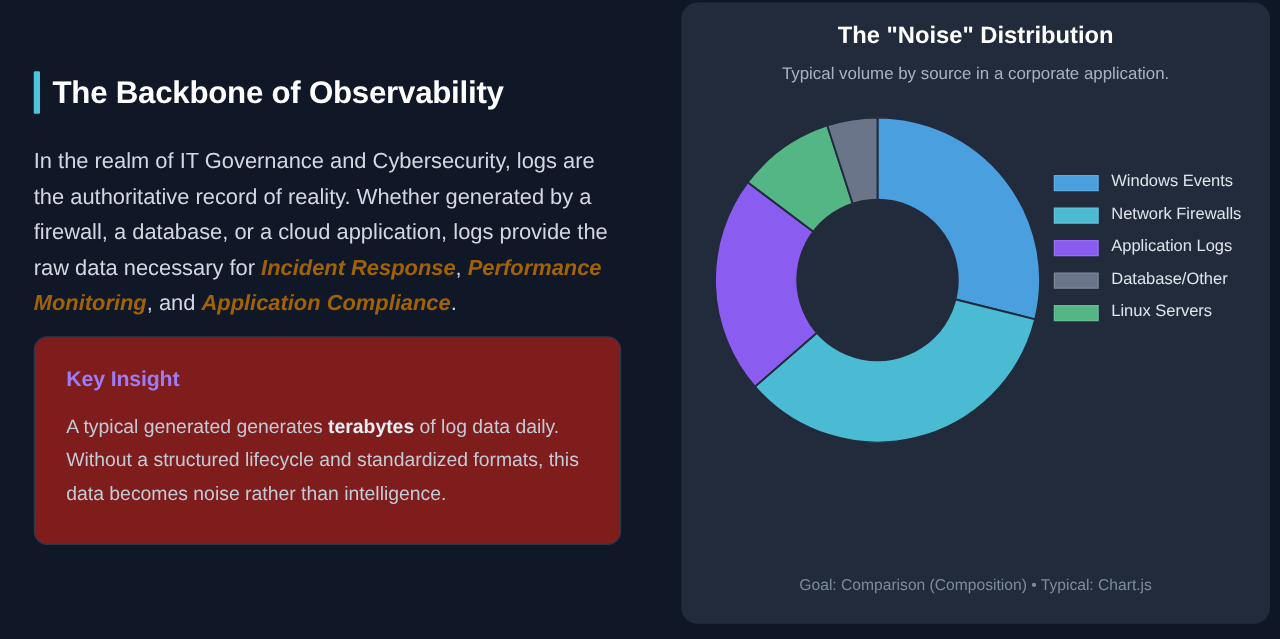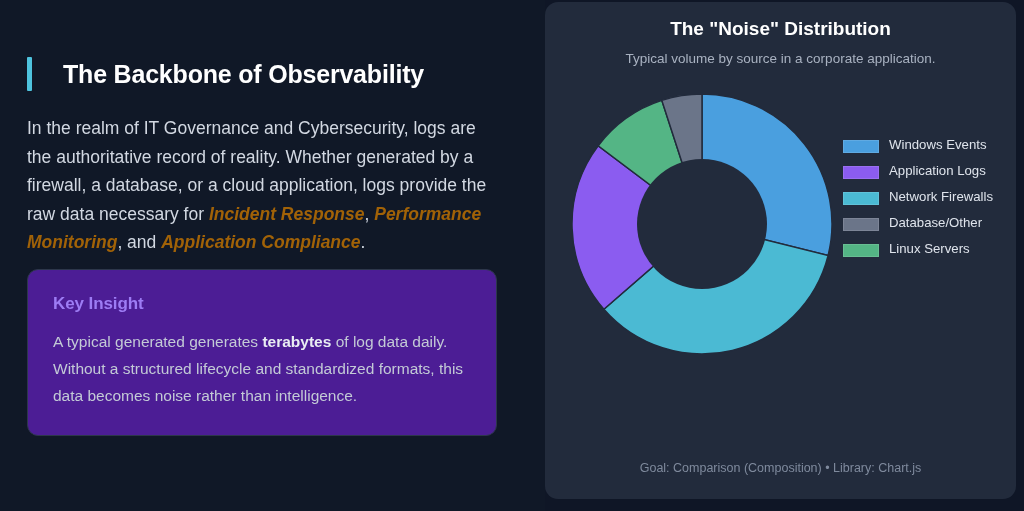--- a/index.html
+++ b/index.html
@@ -11,40 +11,40 @@
   }
   #root { position: relative; width: 1024px; height: 511px; display: flex; }
 
   
   .left-col {
     width: 545px; height: 511px;
     background: #101827;
     padding: 57px 28px 0 27px;
     position: relative;
   }
-  .title-row { display: flex; align-items: center; gap: 31px; height: 34px; }
+  .title-row { display: flex; align-items: center; gap: 10px; height: 34px; }
   .accent-bar { width: 5px; height: 34px; background: #4ec3de; border-radius: 1px; flex: none; }
   .page-title {
     font-size: 25px; font-weight: bold; color: #ffffff;
     letter-spacing: -0.2px; line-height: 34px; white-space: nowrap;
   }
   .body-copy {
     margin-top: 23px;
     width: 474px;
     font-size: 17.5px;
     line-height: 28.5px;
     color: #d2d8e2;
   }
   .lnk { color: #a16207; font-weight: bold; font-style: italic; }
 
   .insight-card {
     position: absolute;
     left: 27px; top: 269px;
     width: 470px; height: 167px;
-    background: #4c1d95;
+    background: #7f1d1d;
     border: 1px solid #2c3purple;
     border: 1px solid #2d374b;
     border-radius: 11px;
     padding: 24px 25px 0 25px;
   }
   .insight-title {
     font-size: 17px; font-weight: bold; color: #9d7cf4;
     letter-spacing: -0.1px;
   }
   .insight-body {
@@ -148,33 +148,33 @@
         </svg>
         <div class="donut-hole"></div>
       </div>
 
       <div class="legend" id="legend">
           <div class="legend-item">
             <span class="legend-swatch" style="background: rgb(74, 159, 223);"></span>
             <span class="legend-label">Windows Events</span>
           </div>
           <div class="legend-item">
+            <span class="legend-swatch" style="background: rgb(75, 186, 211);"></span>
+            <span class="legend-label">Network Firewalls</span>
+          </div>
+          <div class="legend-item">
             <span class="legend-swatch" style="background: rgb(139, 92, 240);"></span>
             <span class="legend-label">Application Logs</span>
-          </div>
-          <div class="legend-item">
-            <span class="legend-swatch" style="background: rgb(75, 186, 211);"></span>
-            <span class="legend-label">Network Firewalls</span>
           </div>
           <div class="legend-item">
             <span class="legend-swatch" style="background: rgb(107, 117, 137);"></span>
             <span class="legend-label">Database/Other</span>
           </div>
           <div class="legend-item">
             <span class="legend-swatch" style="background: rgb(84, 181, 133);"></span>
             <span class="legend-label">Linux Servers</span>
           </div>
         </div>
     </div>
 
-    <div class="chart-footer">Goal: Comparison (Composition) • Library: Chart.js</div>
+    <div class="chart-footer">Goal: Comparison (Composition) • Typical: Chart.js</div>
   </div>
 </div>
 
 </body></html>

